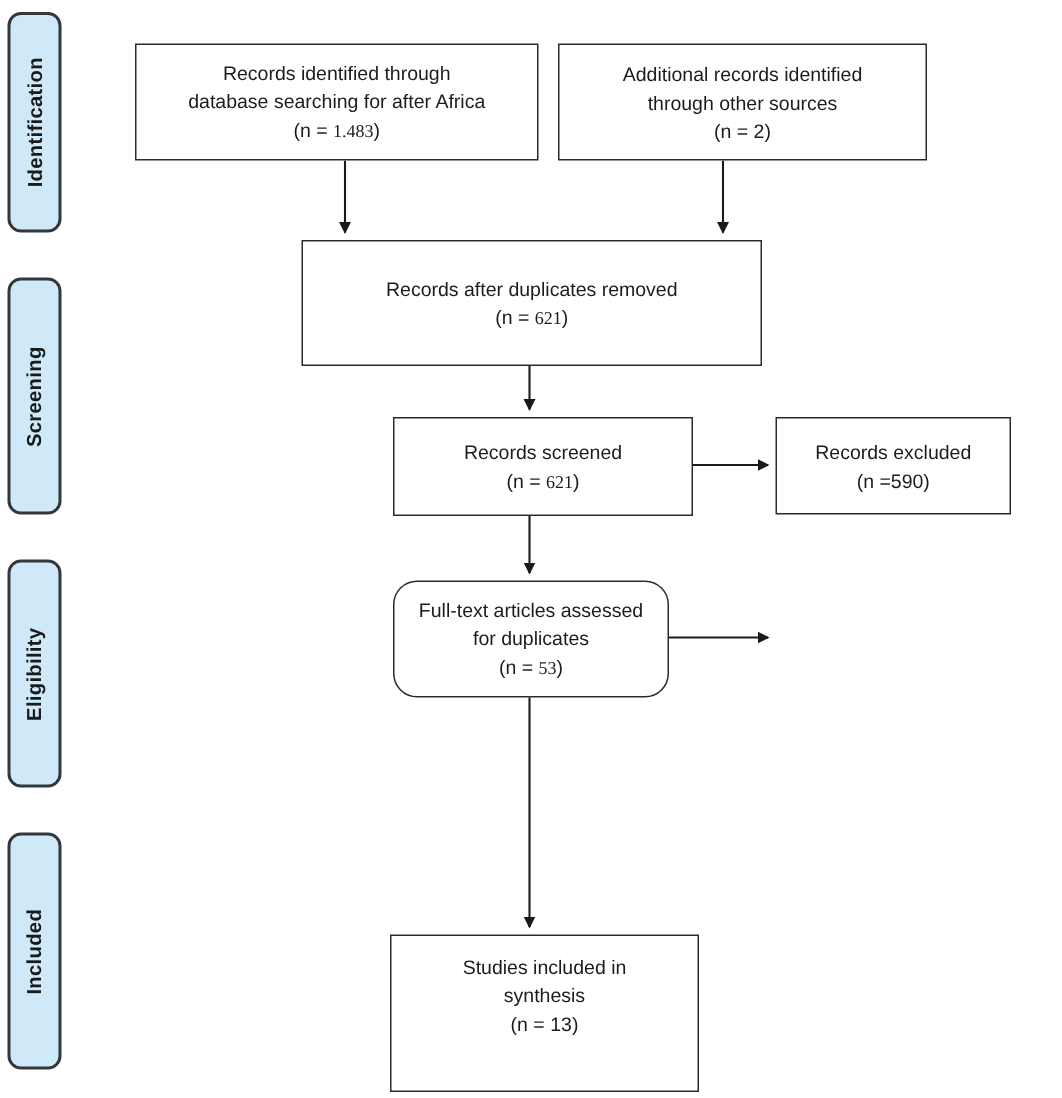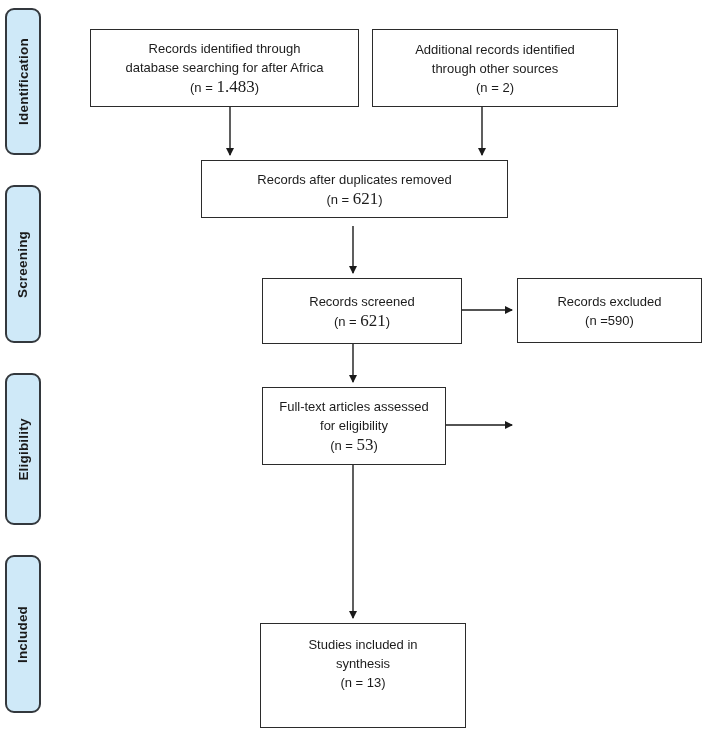--- a/index.html
+++ b/index.html
@@ -50,21 +50,21 @@
     font-size: 13px;
     line-height: 19px;
     color: #1c1c1c;
   }
   .fbox.top-align {
     justify-content: flex-start;
     padding-top: 11px;
   }
   .num-serif {
     font-family: "Liberation Serif", serif;
-    font-size: 17px;
+    font-size: 12px;
   }
   .arrows {
     position: absolute;
     left: 0;
     top: 0;
     pointer-events: none;
   }
   .al {
     stroke: #1a1a1a;
     stroke-width: 1.4;
@@ -109,38 +109,38 @@
     <div>database searching for after Africa</div>
     <div><span>(n = </span><span class="num-serif">1.483</span><span>)</span></div>
   </div>
 
   <div class="fbox" style="left:372px;top:29px;width:246px;height:78px;text-align:right;">
     <div>Additional records identified</div>
     <div>through other sources</div>
     <div><span>(n = </span><span>2</span><span>)</span></div>
   </div>
 
-  <div class="fbox" style="left:201px;top:160px;width:307px;height:58px;text-align:center;">
+  <div class="fbox" style="left:201px;top:160px;width:307px;height:84px;text-align:center;">
     <div>Records after duplicates removed</div>
     <div><span>(n = </span><span class="num-serif">621</span><span>)</span></div>
   </div>
 
   <div class="fbox" style="left:262px;top:278px;width:200px;height:66px;">
     <div>Records screened</div>
     <div><span>(n = </span><span class="num-serif">621</span><span>)</span></div>
   </div>
 
-  <div class="fbox" style="left:517px;top:278px;width:185px;height:65px;">
+  <div class="fbox" style="left:517px;top:278px;width:157px;height:65px;">
     <div>Records excluded</div>
     <div><span>(n =</span><span>590</span><span>)</span></div>
   </div>
 
-  <div class="fbox" style="left:262px;top:387px;width:184px;height:78px;">
+  <div class="fbox" style="left:262px;top:387px;width:184px;height:78px;border-radius:16px;">
     <div>Full-text articles assessed</div>
-    <div>for eligibility</div>
+    <div>for duplicates</div>
     <div><span>(n = </span><span class="num-serif">53</span><span>)</span></div>
   </div>
 
 
   <div class="fbox top-align" style="left:260px;top:623px;width:206px;height:105px;">
     <div>Studies included in</div>
     <div>synthesis</div>
     <div><span>(n = </span><span>13</span><span>)</span></div>
   </div>
 

